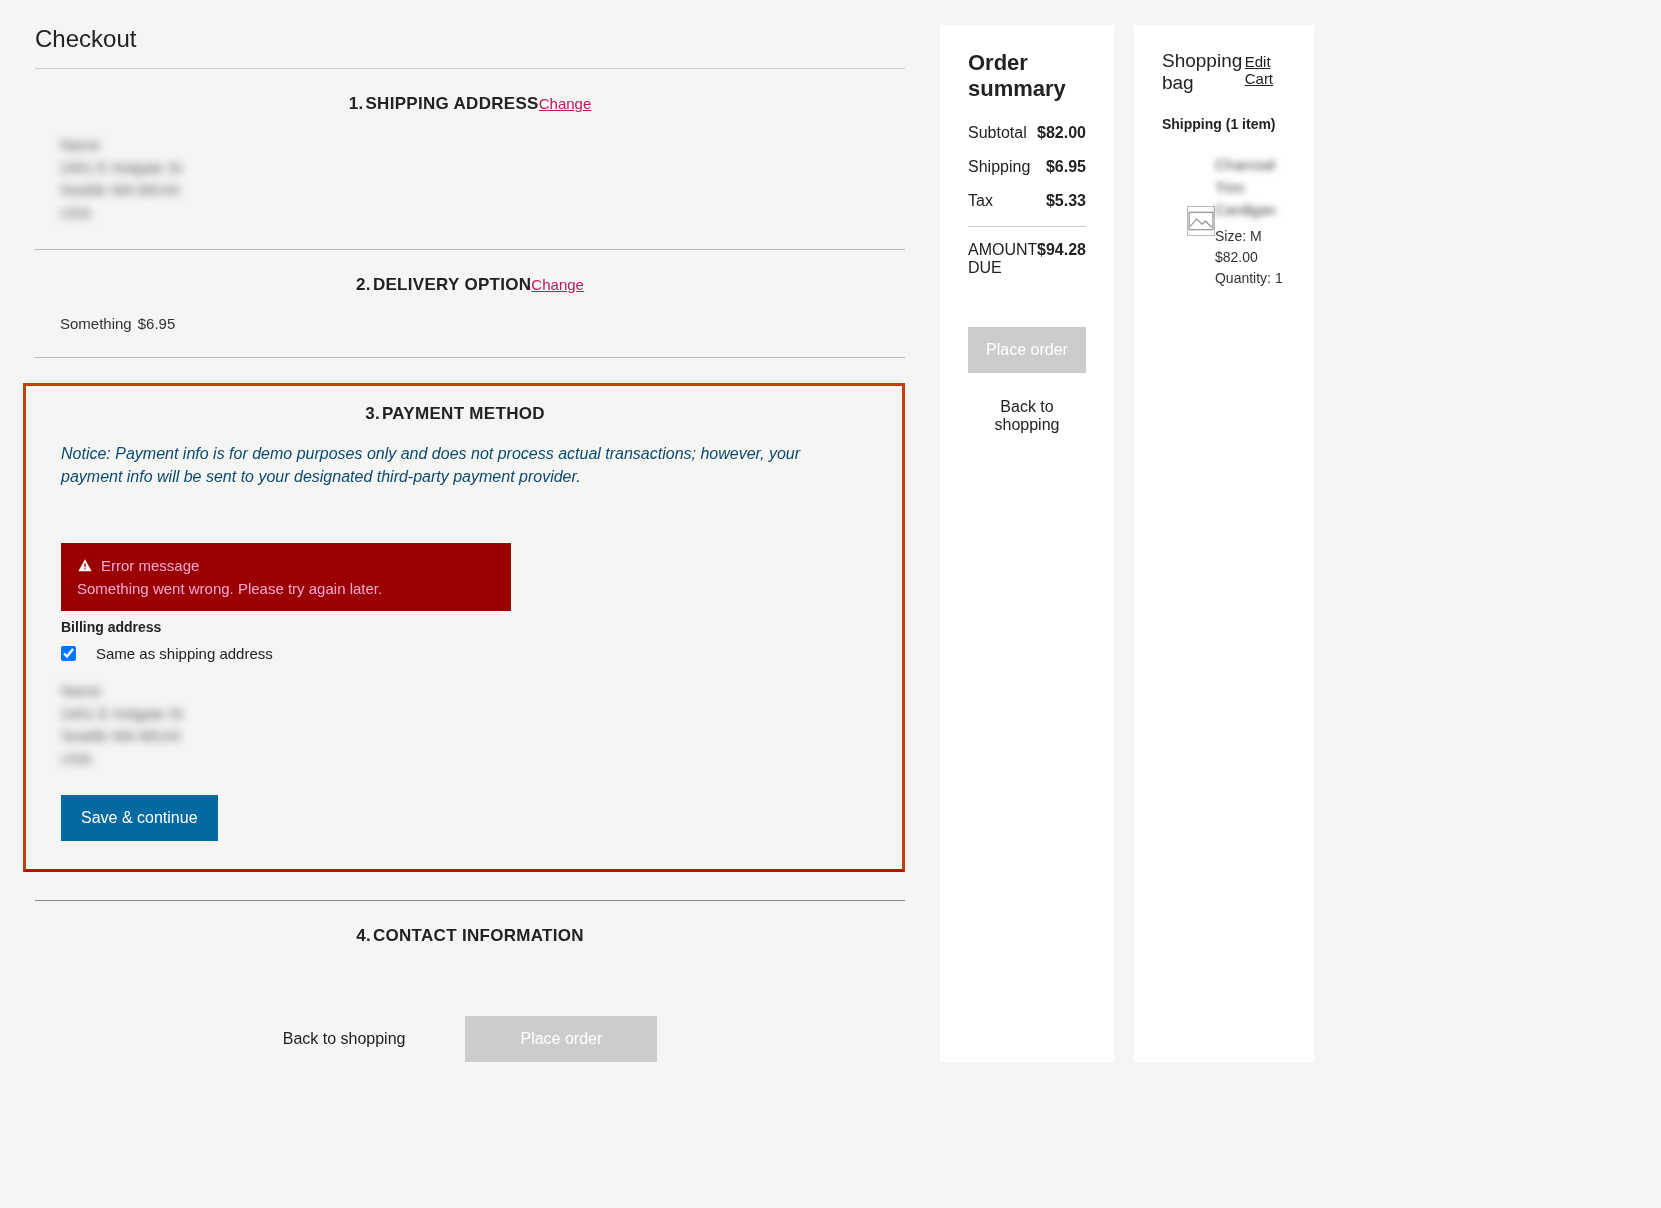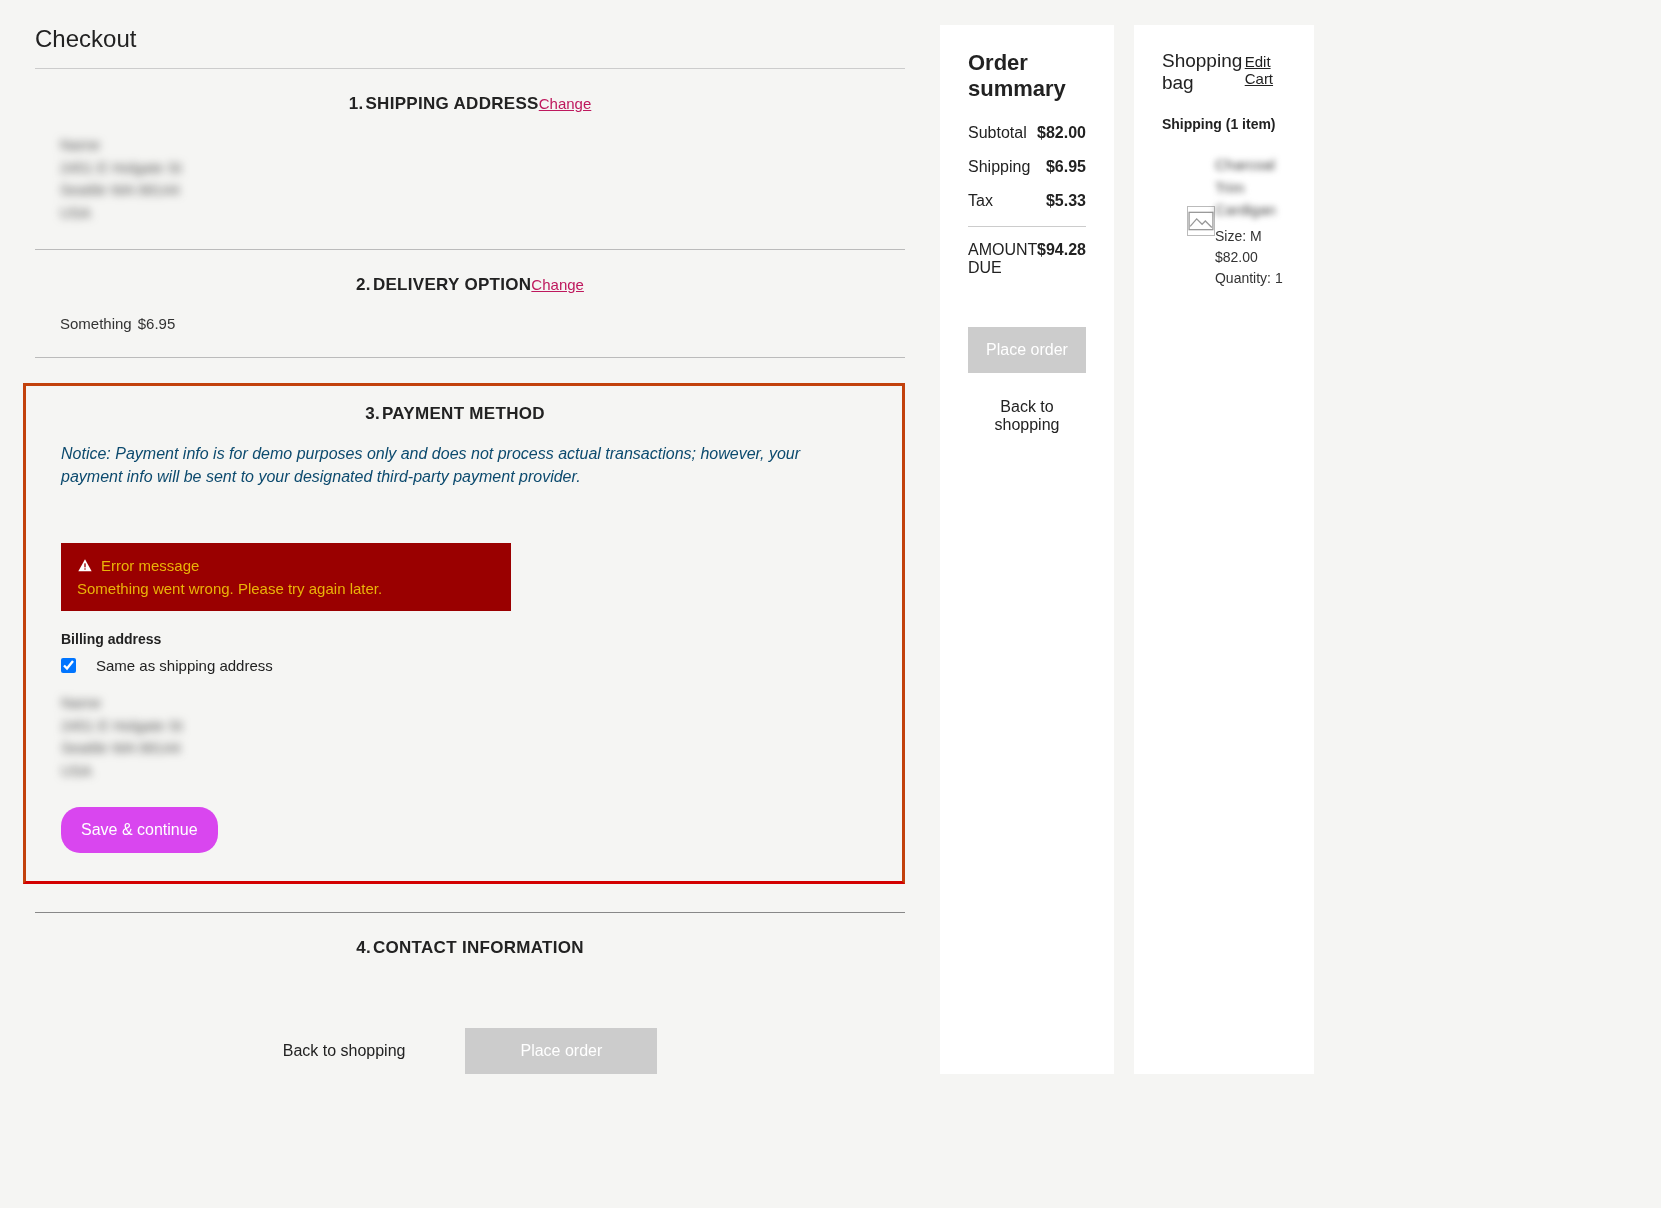--- a/index.html
+++ b/index.html
@@ -35,24 +35,24 @@
     .delivery-price { margin-left: 6px; }
 
     .section-payment { border: 3px solid #c2410c; padding: 18px 28px 28px 10px; margin-left: -12px; margin-bottom: 28px; border-bottom: 3px solid #d30000; position: relative; }
     .section-payment .section-header { margin-bottom: 18px; }
 
     .notice { margin-left: 25px; font-style: italic; font-size: 16px; color: #0c4a6e; line-height: 1.45; margin-bottom: 55px; max-width: 780px; }
 
     .error-box {
       margin-left: 25px;
       background: #9a0000;
-      color: #eab308;
+      color: #f9a8d4;
       padding: 14px 16px 14px 16px;
       width: 450px;
-      margin-bottom: 20px;
+      margin-bottom: 8px;
     }
     .error-title-row { display: flex; align-items: center; gap: 8px; margin-bottom: 6px; font-size: 15px; }
     .warn-icon { width: 16px; height: 16px; }
     .error-detail { font-size: 15px; }
 
     .billing-label { margin-left: 25px; font-weight: 700; font-size: 14px; margin-bottom: 10px; }
     .billing-checkbox-row { margin-left: 25px; display: flex; align-items: center; gap: 20px; font-size: 15px; margin-bottom: 18px; }
     .billing-checkbox-row input { width: 15px; height: 15px; }
 
     .blurred-billing {
@@ -68,21 +68,21 @@
     .save-btn {
       margin-left: 25px;
       background: #2e7d1f;
       background: #377a27;
       color: #fff;
       border: none;
       padding: 14px 20px;
       font-size: 16px;
       cursor: pointer;
     }
-    .save-btn { background: #d946ef; border-radius: 19px; }
+    .save-btn { background: #0369a1; }
 
     .section-contact .section-title { margin-bottom: 0; }
     .section-contact { border-bottom: none; }
 
     .bottom-actions {
       display: flex;
       justify-content: center;
       align-items: center;
       gap: 60px;
       margin-top: 25px;

